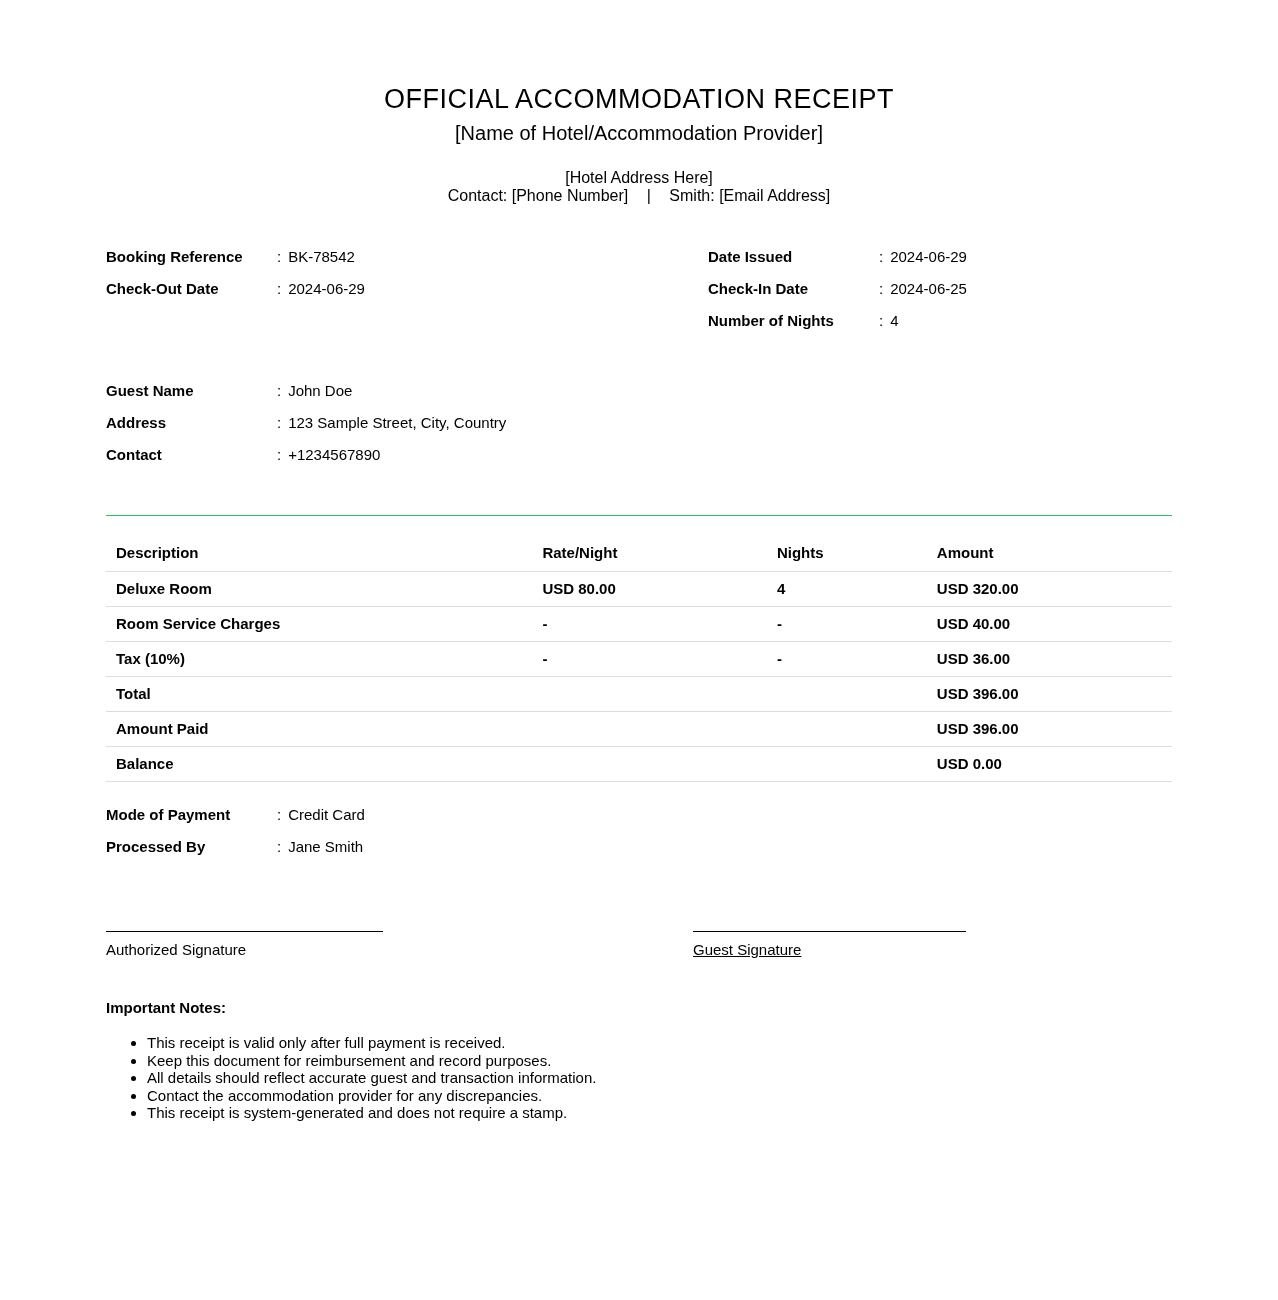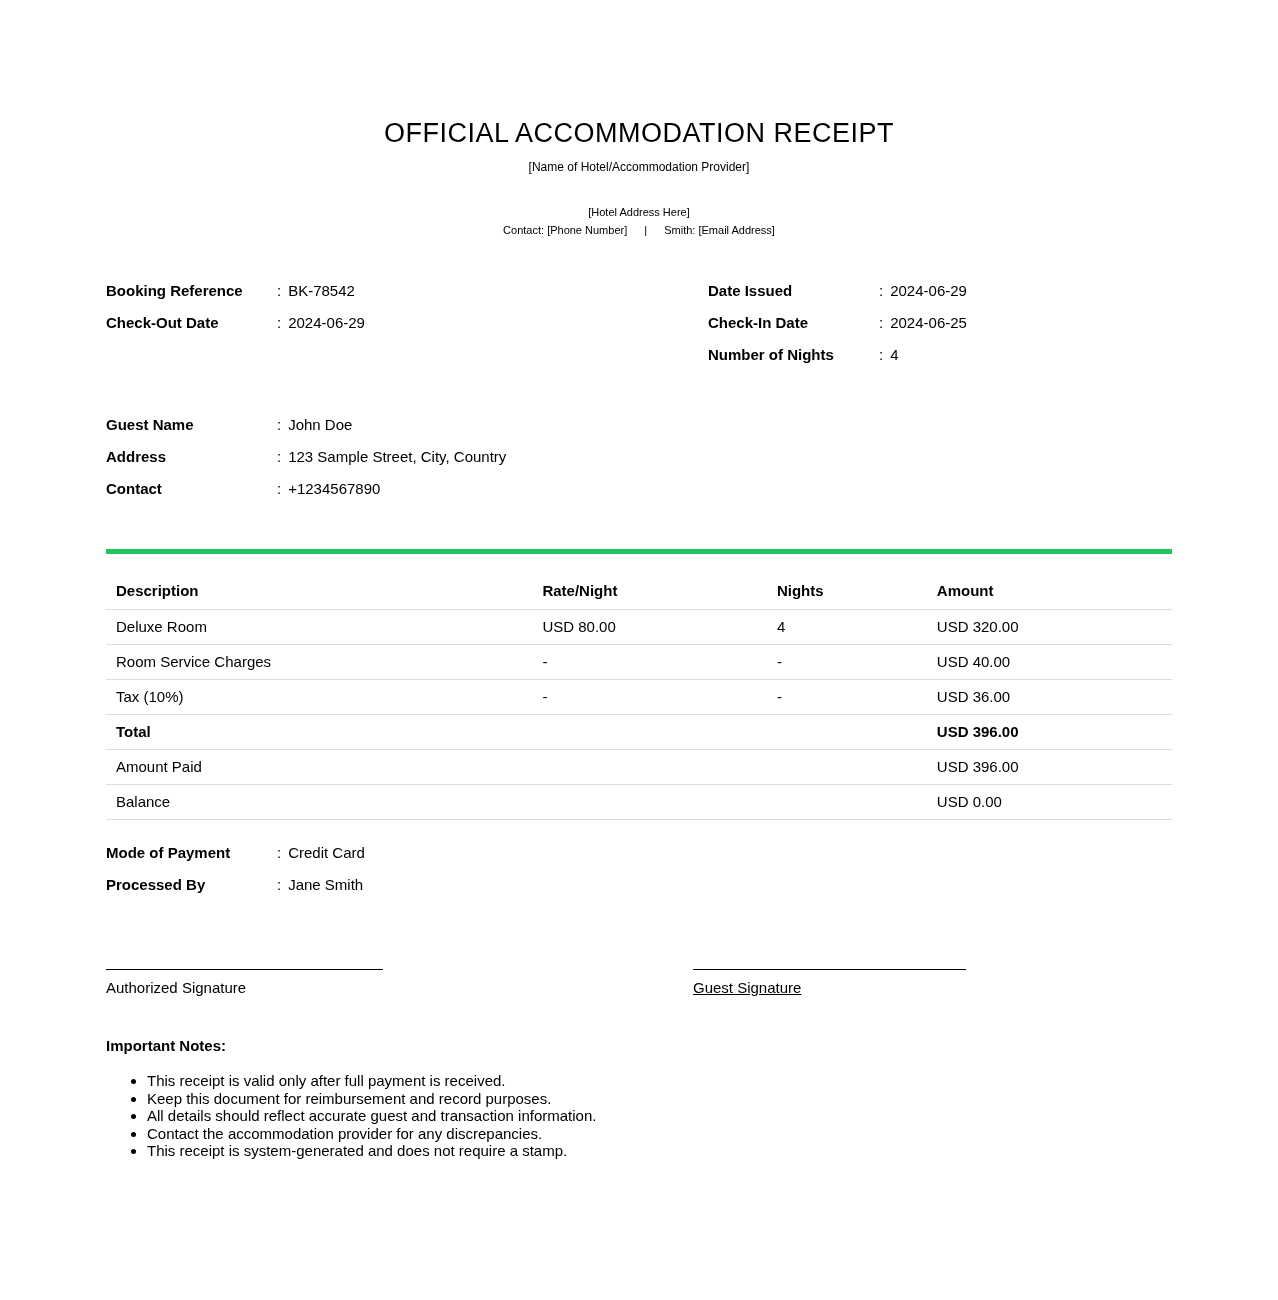--- a/index.html
+++ b/index.html
@@ -16,29 +16,29 @@
     overflow: hidden;
   }
   .page {
     width: 1278px;
     padding: 84px 106px 0 106px;
     font-size: 15px;
     line-height: 18px;
   }
 
   
-  .doc-header { text-align: center; margin-top: 34px; }
+  .doc-header { text-align: center; }
   .doc-title {
     font-size: 27px;
     line-height: 30px;
     font-weight: 400;
     letter-spacing: 0.5px;
   }
-  .doc-subtitle { margin-top: 10px; font-size: 12px; }
-  .doc-address-block { margin-top: 27px; font-size: 11px; }
+  .doc-subtitle { margin-top: 10px; font-size: 20px; }
+  .doc-address-block { margin-top: 27px; font-size: 16px; }
   .doc-contact-line { margin-top: 0; }
   .sep-pipe { margin: 0 14px; }
 
   
   .info-section { margin-top: 43px; }
   .info-grid {
     display: grid;
     grid-template-columns: 602px 1fr;
   }
   .info-col { }
@@ -64,27 +64,27 @@
     width: 100%;
     border-collapse: collapse;
     font-size: 15px;
   }
   table.charges col.c-desc   { width: 40%; }
   table.charges col.c-rate   { width: 22%; }
   table.charges col.c-nights { width: 15%; }
   table.charges col.c-amount { width: 23%; }
   table.charges th, table.charges td {
     text-align: left;
-    font-weight: 400;
+    font-weight: 700;
     padding: 8px 10px;
     border-bottom: 1px solid #dddddd;
   }
   table.charges thead th {
     font-weight: 700;
-    border-top: 5px solid #22c55e;
+    border-top: 1px solid #22c55e;
     padding-top: 28px;
     padding-bottom: 9px;
   }
   table.charges td.sum-label {
   }
   table.charges tr.total-row td {
     font-weight: 700;
   }
 
   

